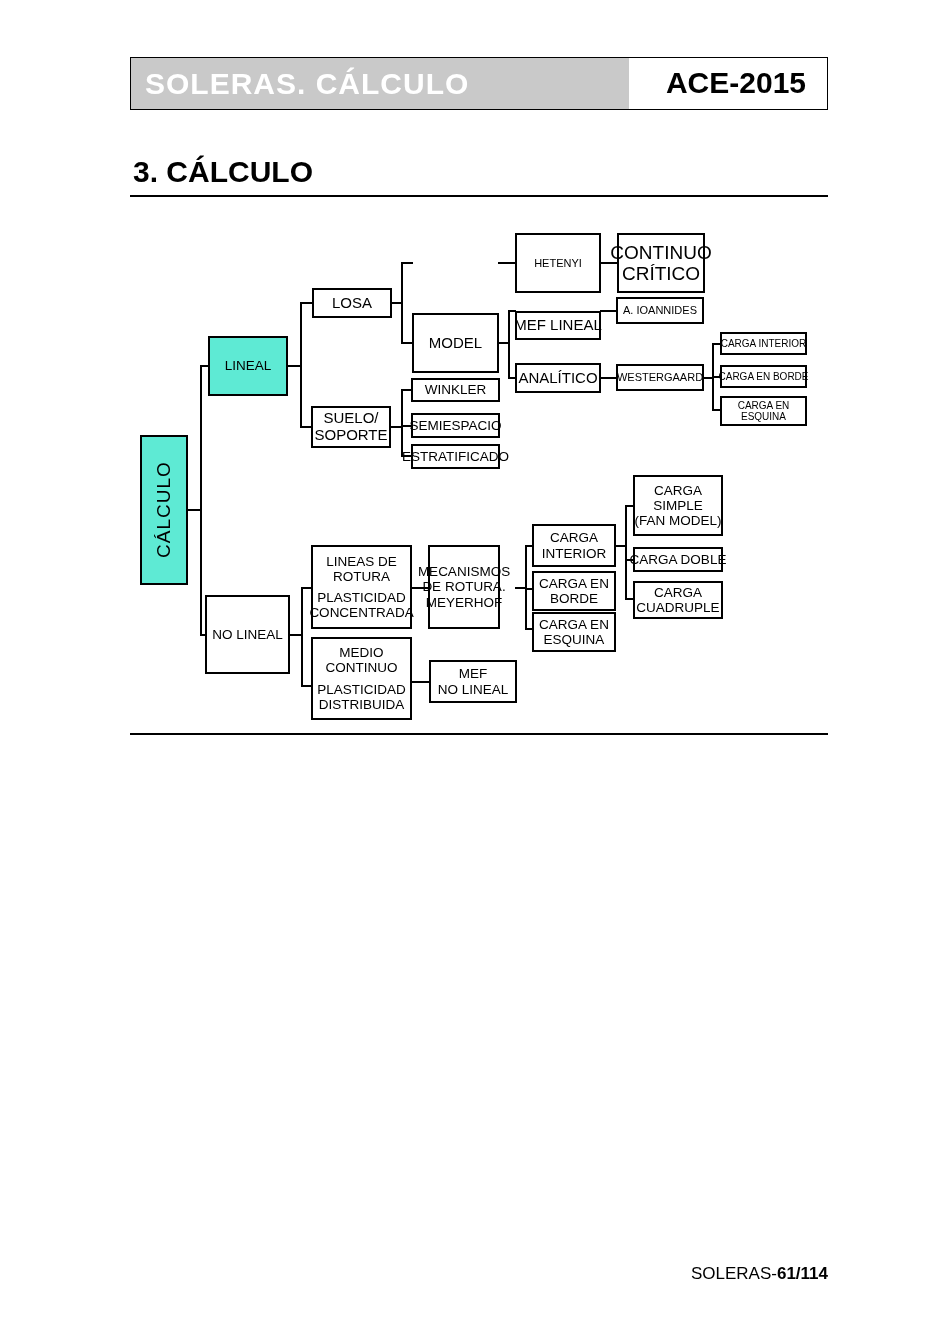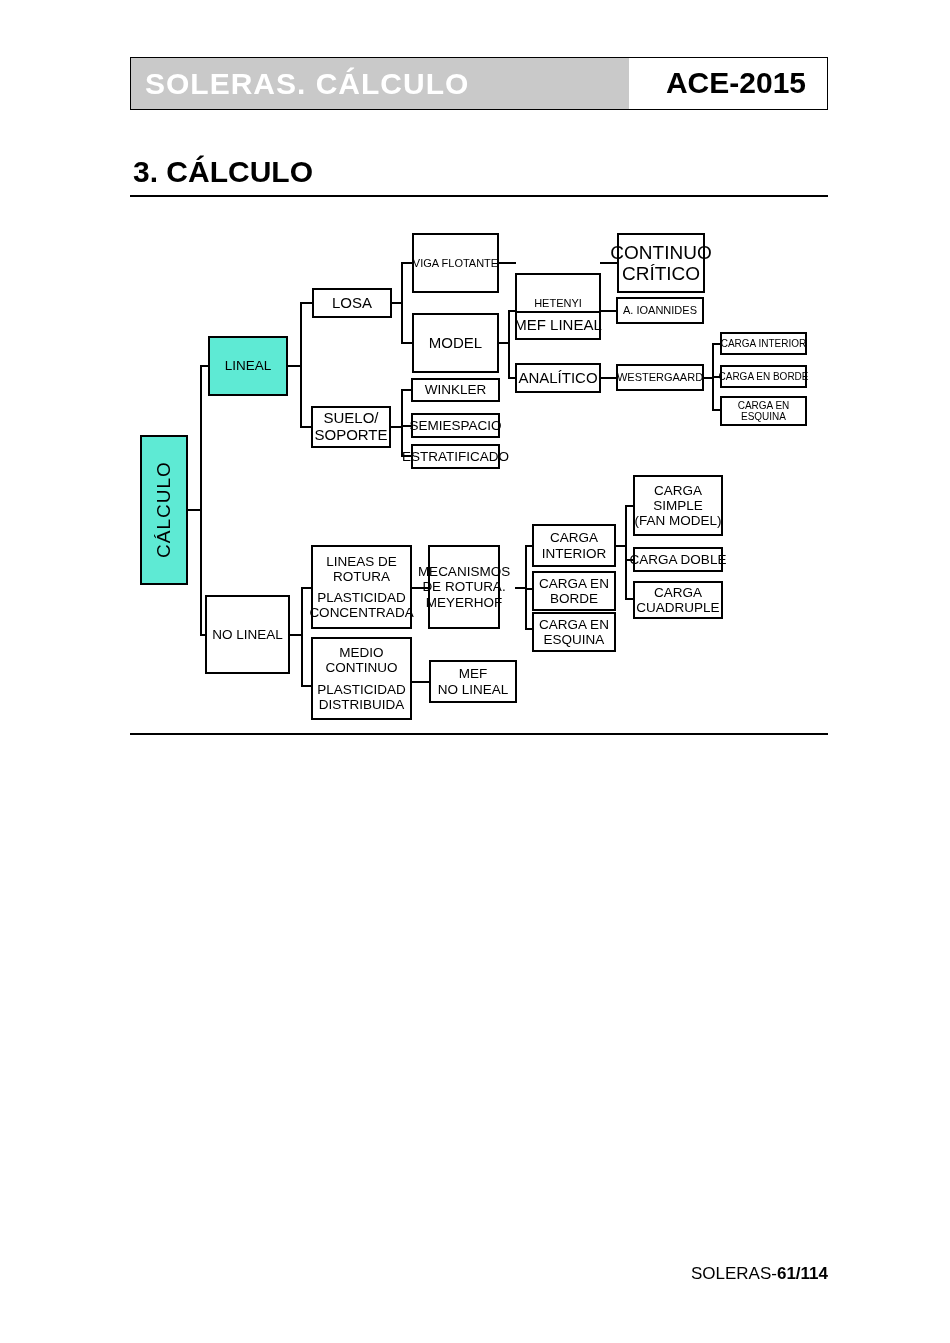--- a/index.html
+++ b/index.html
@@ -168,41 +168,38 @@
 
     <div class="node t15" style="left:312px;top:288px;width:80px;height:30px;">
       <span class="ln">LOSA</span>
     </div>
 
     <div class="node t15" style="left:311px;top:406px;width:80px;height:42px;">
       <span class="ln">SUELO/</span>
       <span class="ln">SOPORTE</span>
     </div>
 
-    <div class="node t11" style="left:412px;top:233px;width:87px;height:60px;">
-      <span class="ln">VIGA FLOTANTE</span>
-    </div>
 
     <div class="node t15" style="left:412px;top:313px;width:87px;height:60px;">
       <span class="ln">MODEL</span>
     </div>
 
     <div class="node t13" style="left:411px;top:378px;width:89px;height:24px;">
       <span class="ln">WINKLER</span>
     </div>
 
     <div class="node t13" style="left:411px;top:413px;width:89px;height:25px;">
       <span class="ln">SEMIESPACIO</span>
     </div>
 
     <div class="node t13" style="left:411px;top:444px;width:89px;height:25px;">
       <span class="ln">ESTRATIFICADO</span>
     </div>
 
-    <div class="node t11" style="left:515px;top:233px;width:86px;height:60px;margin-top:40px;">
+    <div class="node t11" style="left:515px;top:233px;width:86px;height:60px;">
       <span class="ln">HETENYI</span>
     </div>
 
     <div class="node t15" style="left:515px;top:311px;width:86px;height:29px;">
       <span class="ln">MEF LINEAL</span>
     </div>
 
     <div class="node t15" style="left:515px;top:363px;width:86px;height:30px;">
       <span class="ln">ANALÍTICO</span>
     </div>

